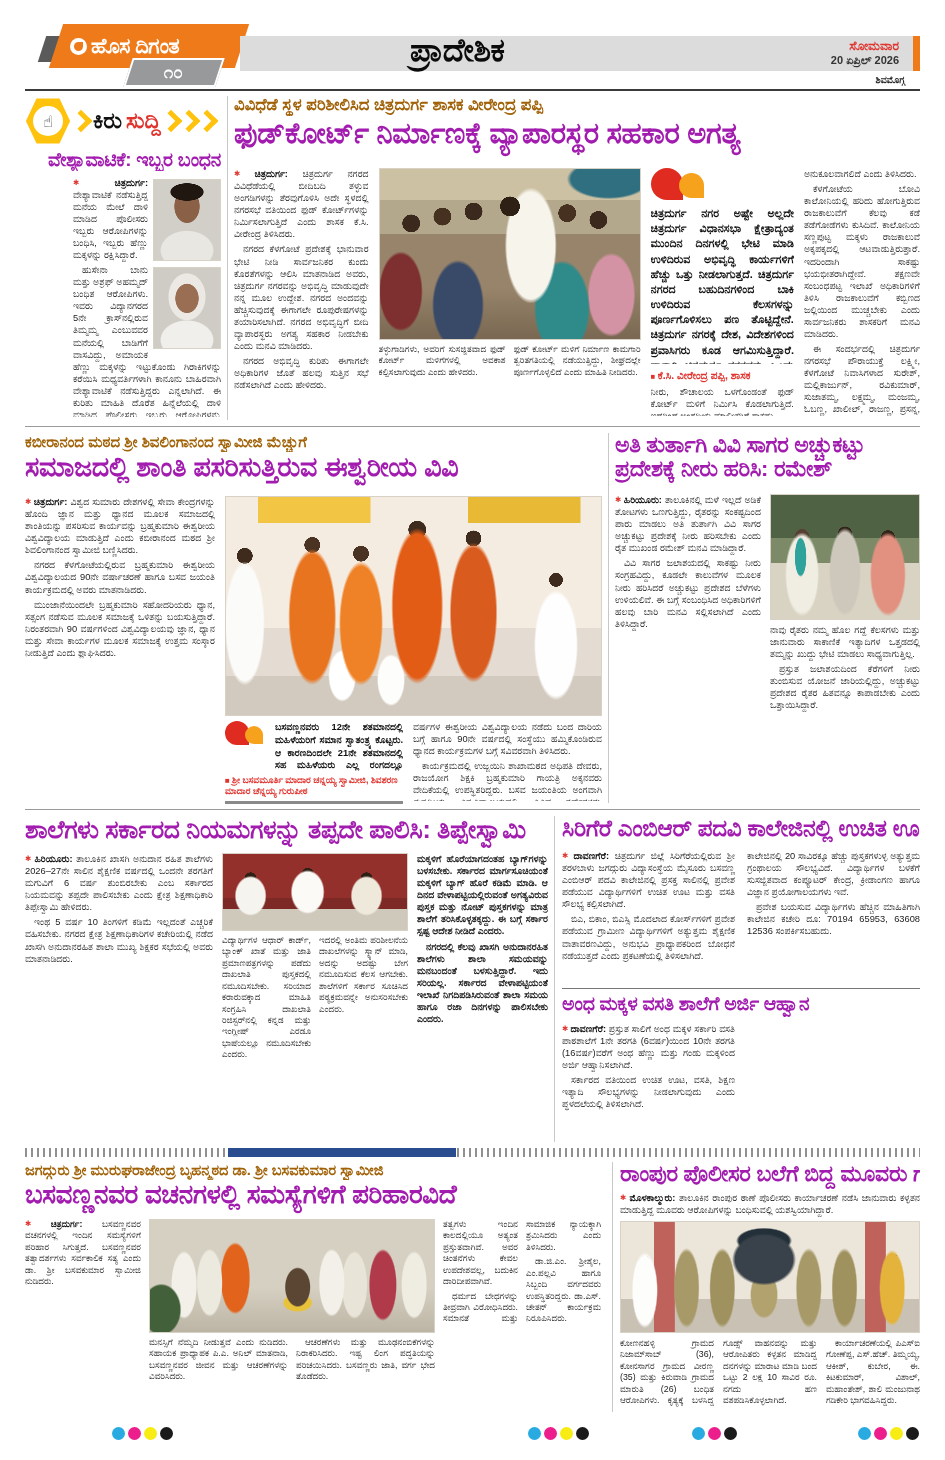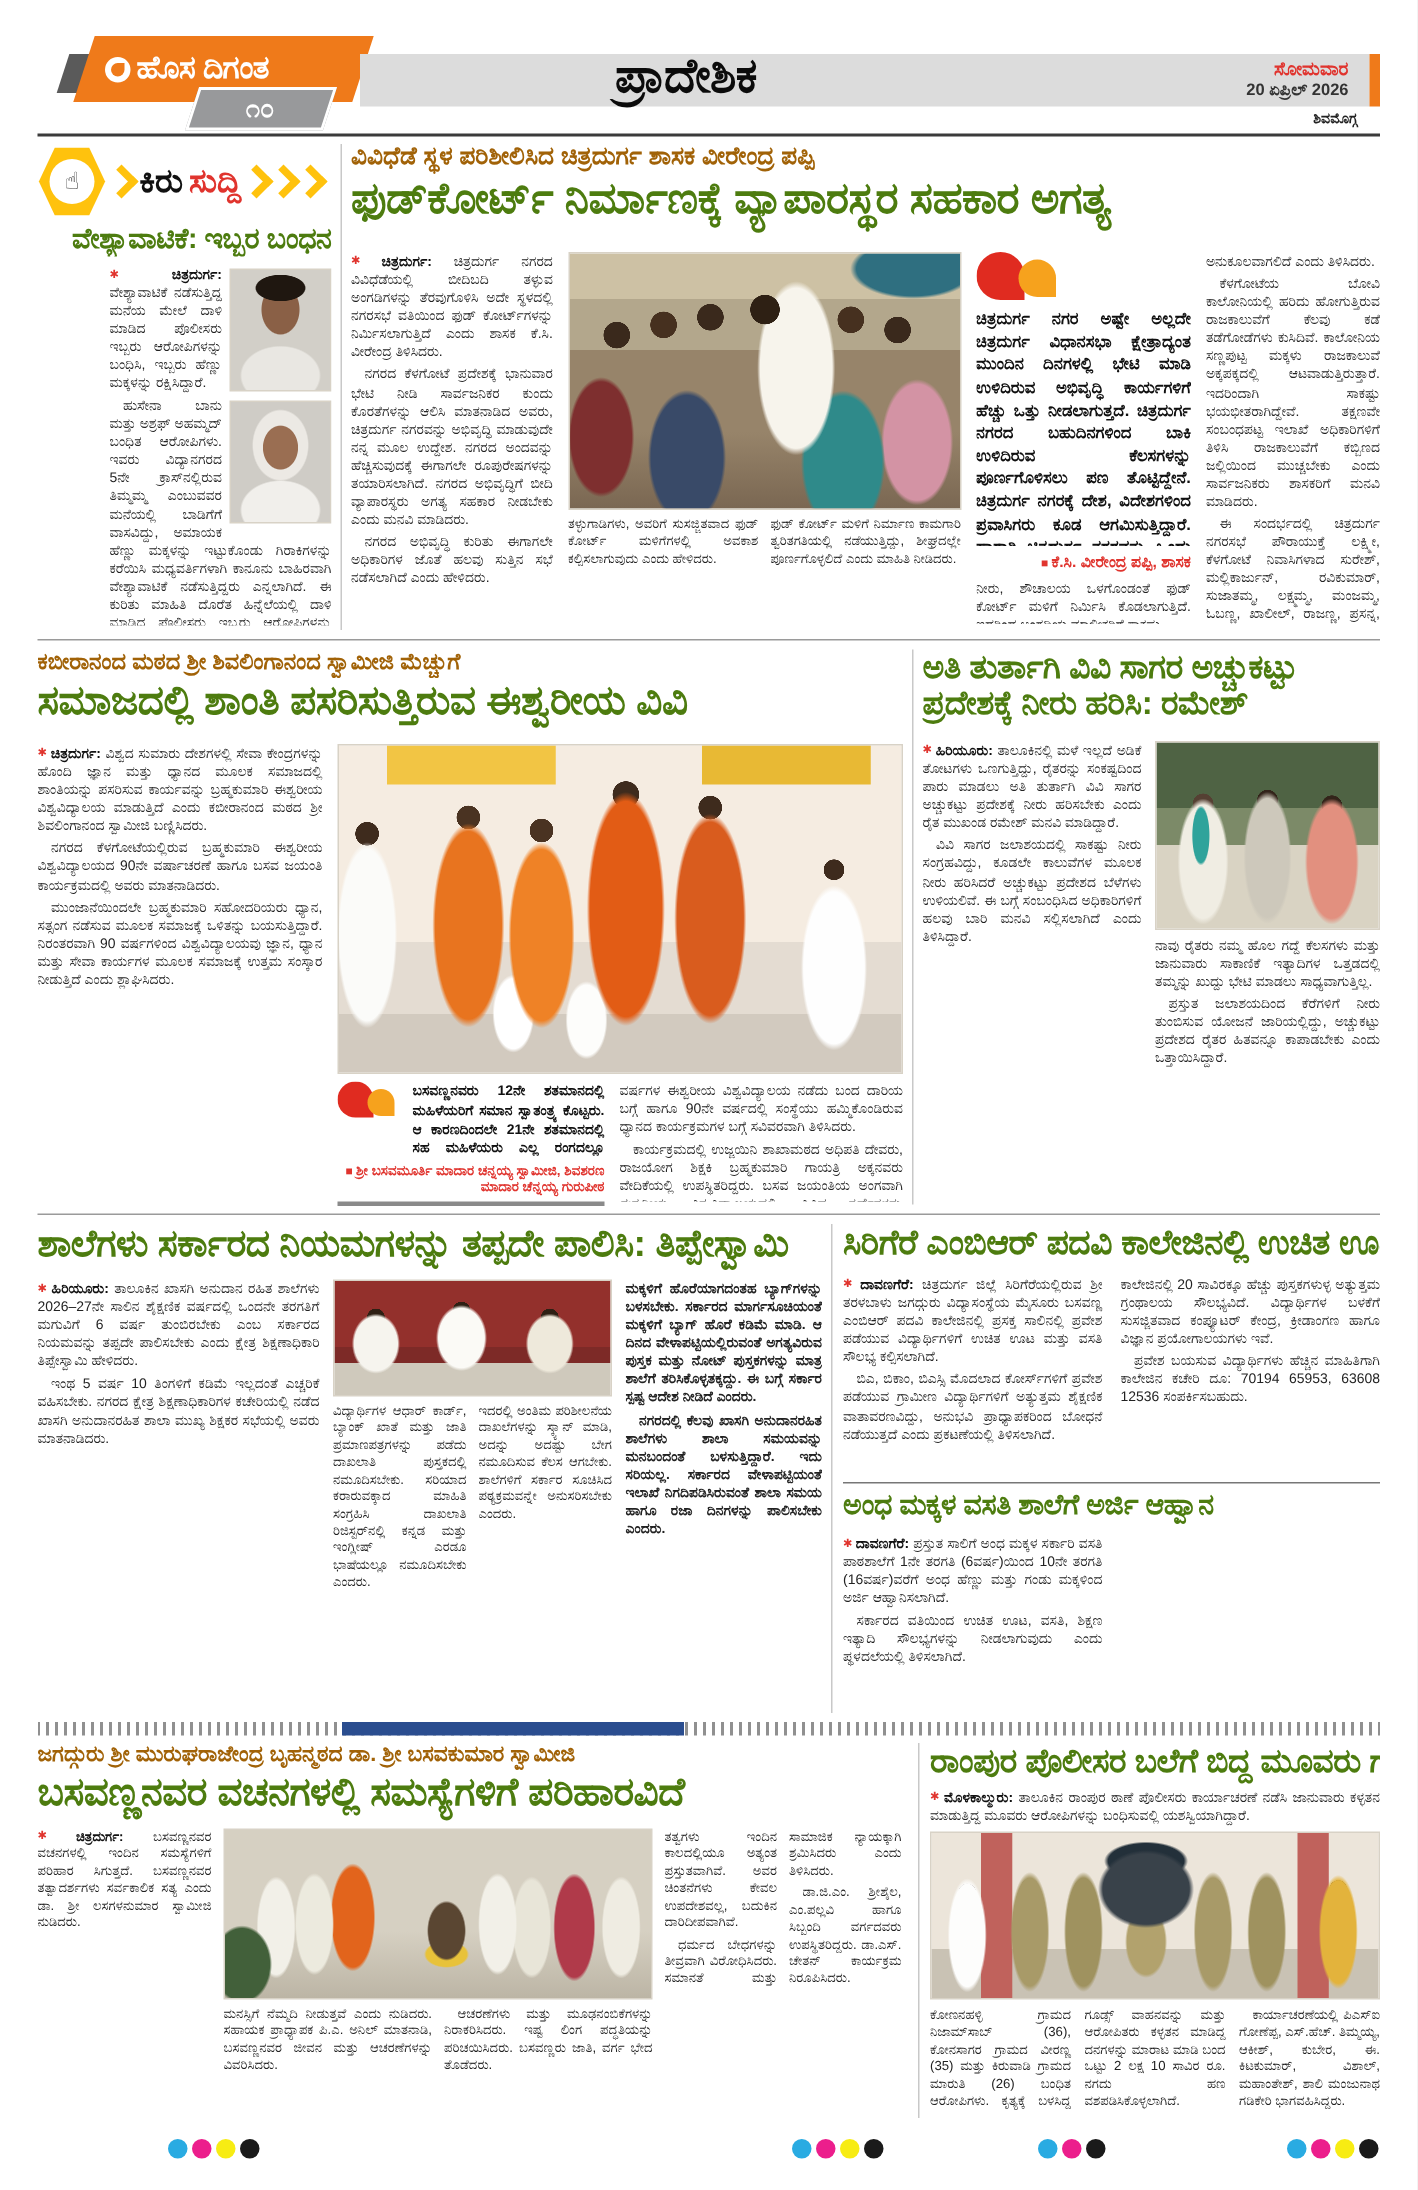--- a/index.html
+++ b/index.html
@@ -2,33 +2,33 @@
 <html><head>
 <meta charset="utf-8">
 <style>
   html,body{margin:0;padding:0;background:#e9e9e9;}
   .page{position:relative;width:945px;height:1460px;background:#ffffff;margin:0 auto;
         font-family:"Liberation Sans","DejaVu Sans",sans-serif;color:#1c1c1c;overflow:hidden;}
   .abs{position:absolute;}
   .skew{transform:skewX(-18deg);}
   .unskew{transform:skewX(18deg);}
   .strip{background:#dcdcdc;}
-  .story-headline{font-weight:800;color:#4d7c0f;letter-spacing:-.3px;line-height:1.08;overflow:hidden;}
+  .story-headline{font-weight:800;color:#a21caf;letter-spacing:-.3px;line-height:1.08;overflow:hidden;}
   .kicker{font-weight:700;color:#a16207;overflow:hidden;white-space:nowrap;}
   .bodytext{font-size:9.3px;line-height:1.3;text-align:justify;color:#222;overflow:hidden;}
   .bodytext p{margin:0 0 3px 0;text-indent:9px;}
   .bodytext p.pfirst{text-indent:0;}
   .dl{font-weight:800;color:#111;}
   .dl::before{content:"✱ ";color:#e0342e;font-size:7.5px;vertical-align:1px;}
   .mini{font-size:8.8px;}
   .vrule{width:1px;background:#c8c8c8;}
   .hline{height:1px;background:#9a9a9a;}
   .photo{background:#b5a58c;border:1px solid #d8d2c6;box-sizing:border-box;}
   .qtext{font-weight:700;font-size:11px;line-height:1.38;color:#101010;text-align:justify;}
-  .qattr{color:#e0342e;font-weight:800;font-size:10.5px;line-height:1.25;margin-top:5px;text-align:right;}
+  .qattr{color:#e0342e;font-weight:800;font-size:10.5px;line-height:1.25;margin-top:5px;}
   .qattr::before{content:"■ ";font-size:8px;}
   .qicon{display:block;position:relative;width:58px;height:32px;margin-bottom:6px;}
   .qicon i{position:absolute;}
   .q1{left:0;top:0;width:32px;height:32px;background:#e02b20;border-radius:50% 50% 0% 50%;}
   .q2{left:28px;top:5px;width:25px;height:25px;background:#f6a21d;border-radius:50% 50% 0% 50%;}
   .hex{width:46px;height:48px;background:#ffc20d;clip-path:polygon(25% 3%,75% 3%,98% 50%,75% 97%,25% 97%,2% 50%);
        display:flex;align-items:center;justify-content:center;}
   .hexin{width:30px;height:30px;background:#fff;border-radius:50%;display:flex;align-items:center;justify-content:center;
          font-size:16px;color:#333;}
   .chev{display:inline-block;width:11px;height:11px;border-top:5px solid #ffc20d;border-right:5px solid #ffc20d;
@@ -324,21 +324,21 @@
   </div>
 
   <div class="abs hatch" style="left:25px;top:1148px;width:895px;height:9px;"></div>
   <div class="abs" style="left:228px;top:1148px;width:228px;height:9px;background:#2a4d8f;"></div>
 
   <div class="abs" style="left:25px;top:1162px;width:580px;height:250px;">
     <div class="kicker" style="font-size:14.5px;height:18px;">ಜಗದ್ಗುರು ಶ್ರೀ ಮುರುಘರಾಜೇಂದ್ರ ಬೃಹನ್ಮಠದ ಡಾ. ಶ್ರೀ ಬಸವಕುಮಾರ ಸ್ವಾಮೀಜಿ</div>
     <div class="story-headline" style="font-size:26px;height:34px;white-space:nowrap;">ಬಸವಣ್ಣನವರ ವಚನಗಳಲ್ಲಿ ಸಮಸ್ಯೆಗಳಿಗೆ ಪರಿಹಾರವಿದೆ</div>
     <div style="display:flex;gap:8px;margin-top:5px;">
       <div class="bodytext mini" style="width:116px;height:188px;">
-        <p class="pfirst"><b class="dl">ಚಿತ್ರದುರ್ಗ:</b> <span>ಬಸವಣ್ಣನವರ ವಚನಗಳಲ್ಲಿ ಇಂದಿನ ಸಮಸ್ಯೆಗಳಿಗೆ ಪರಿಹಾರ ಸಿಗುತ್ತದೆ. ಬಸವಣ್ಣನವರ ತತ್ವಾದರ್ಶಗಳು ಸರ್ವಕಾಲಿಕ ಸತ್ಯ ಎಂದು ಡಾ. ಶ್ರೀ ಲಸಗಳನುಮಾರ ಸ್ವಾಮೀಜಿ ನುಡಿದರು.</span></p>
+        <p class="pfirst"><b class="dl">ಚಿತ್ರದುರ್ಗ:</b> <span>ಬಸವಣ್ಣನವರ ವಚನಗಳಲ್ಲಿ ಇಂದಿನ ಸಮಸ್ಯೆಗಳಿಗೆ ಪರಿಹಾರ ಸಿಗುತ್ತದೆ. ಬಸವಣ್ಣನವರ ತತ್ವಾದರ್ಶಗಳು ಸರ್ವಕಾಲಿಕ ಸತ್ಯ ಎಂದು ಡಾ. ಶ್ರೀ ಬಸವಕುಮಾರ ಸ್ವಾಮೀಜಿ ನುಡಿದರು.</span></p>
       </div>
       <div>
         <div class="photo ph-basava" style="width:286px;height:114px;"></div>
         <div class="bodytext mini" style="width:286px;height:68px;margin-top:4px;column-count:2;column-gap:8px;">
           <p class="pfirst">ಮನಸ್ಸಿಗೆ ನೆಮ್ಮದಿ ನೀಡುತ್ತವೆ ಎಂದು ನುಡಿದರು. ಸಹಾಯಕ ಪ್ರಾಧ್ಯಾಪಕ ಪಿ.ಎ. ಅನಿಲ್ ಮಾತನಾಡಿ, ಬಸವಣ್ಣನವರ ಜೀವನ ಮತ್ತು ಆಚರಣೆಗಳನ್ನು ವಿವರಿಸಿದರು.</p>
           <p>ಆಚರಣೆಗಳು ಮತ್ತು ಮೂಢನಂಬಿಕೆಗಳನ್ನು ನಿರಾಕರಿಸಿದರು. ಇಷ್ಟ ಲಿಂಗ ಪದ್ಧತಿಯನ್ನು ಪರಿಚಯಿಸಿದರು. ಬಸವಣ್ಣರು ಜಾತಿ, ವರ್ಗ ಭೇದ ತೊಡೆದರು.</p>
         </div>
       </div>
       <div class="bodytext mini" style="width:158px;height:188px;column-count:2;column-gap:8px;">
         <p class="pfirst">ತತ್ವಗಳು ಇಂದಿನ ಕಾಲದಲ್ಲಿಯೂ ಅತ್ಯಂತ ಪ್ರಸ್ತುತವಾಗಿವೆ. ಅವರ ಚಿಂತನೆಗಳು ಕೇವಲ ಉಪದೇಶವಲ್ಲ, ಬದುಕಿನ ದಾರಿದೀಪವಾಗಿವೆ.</p>

